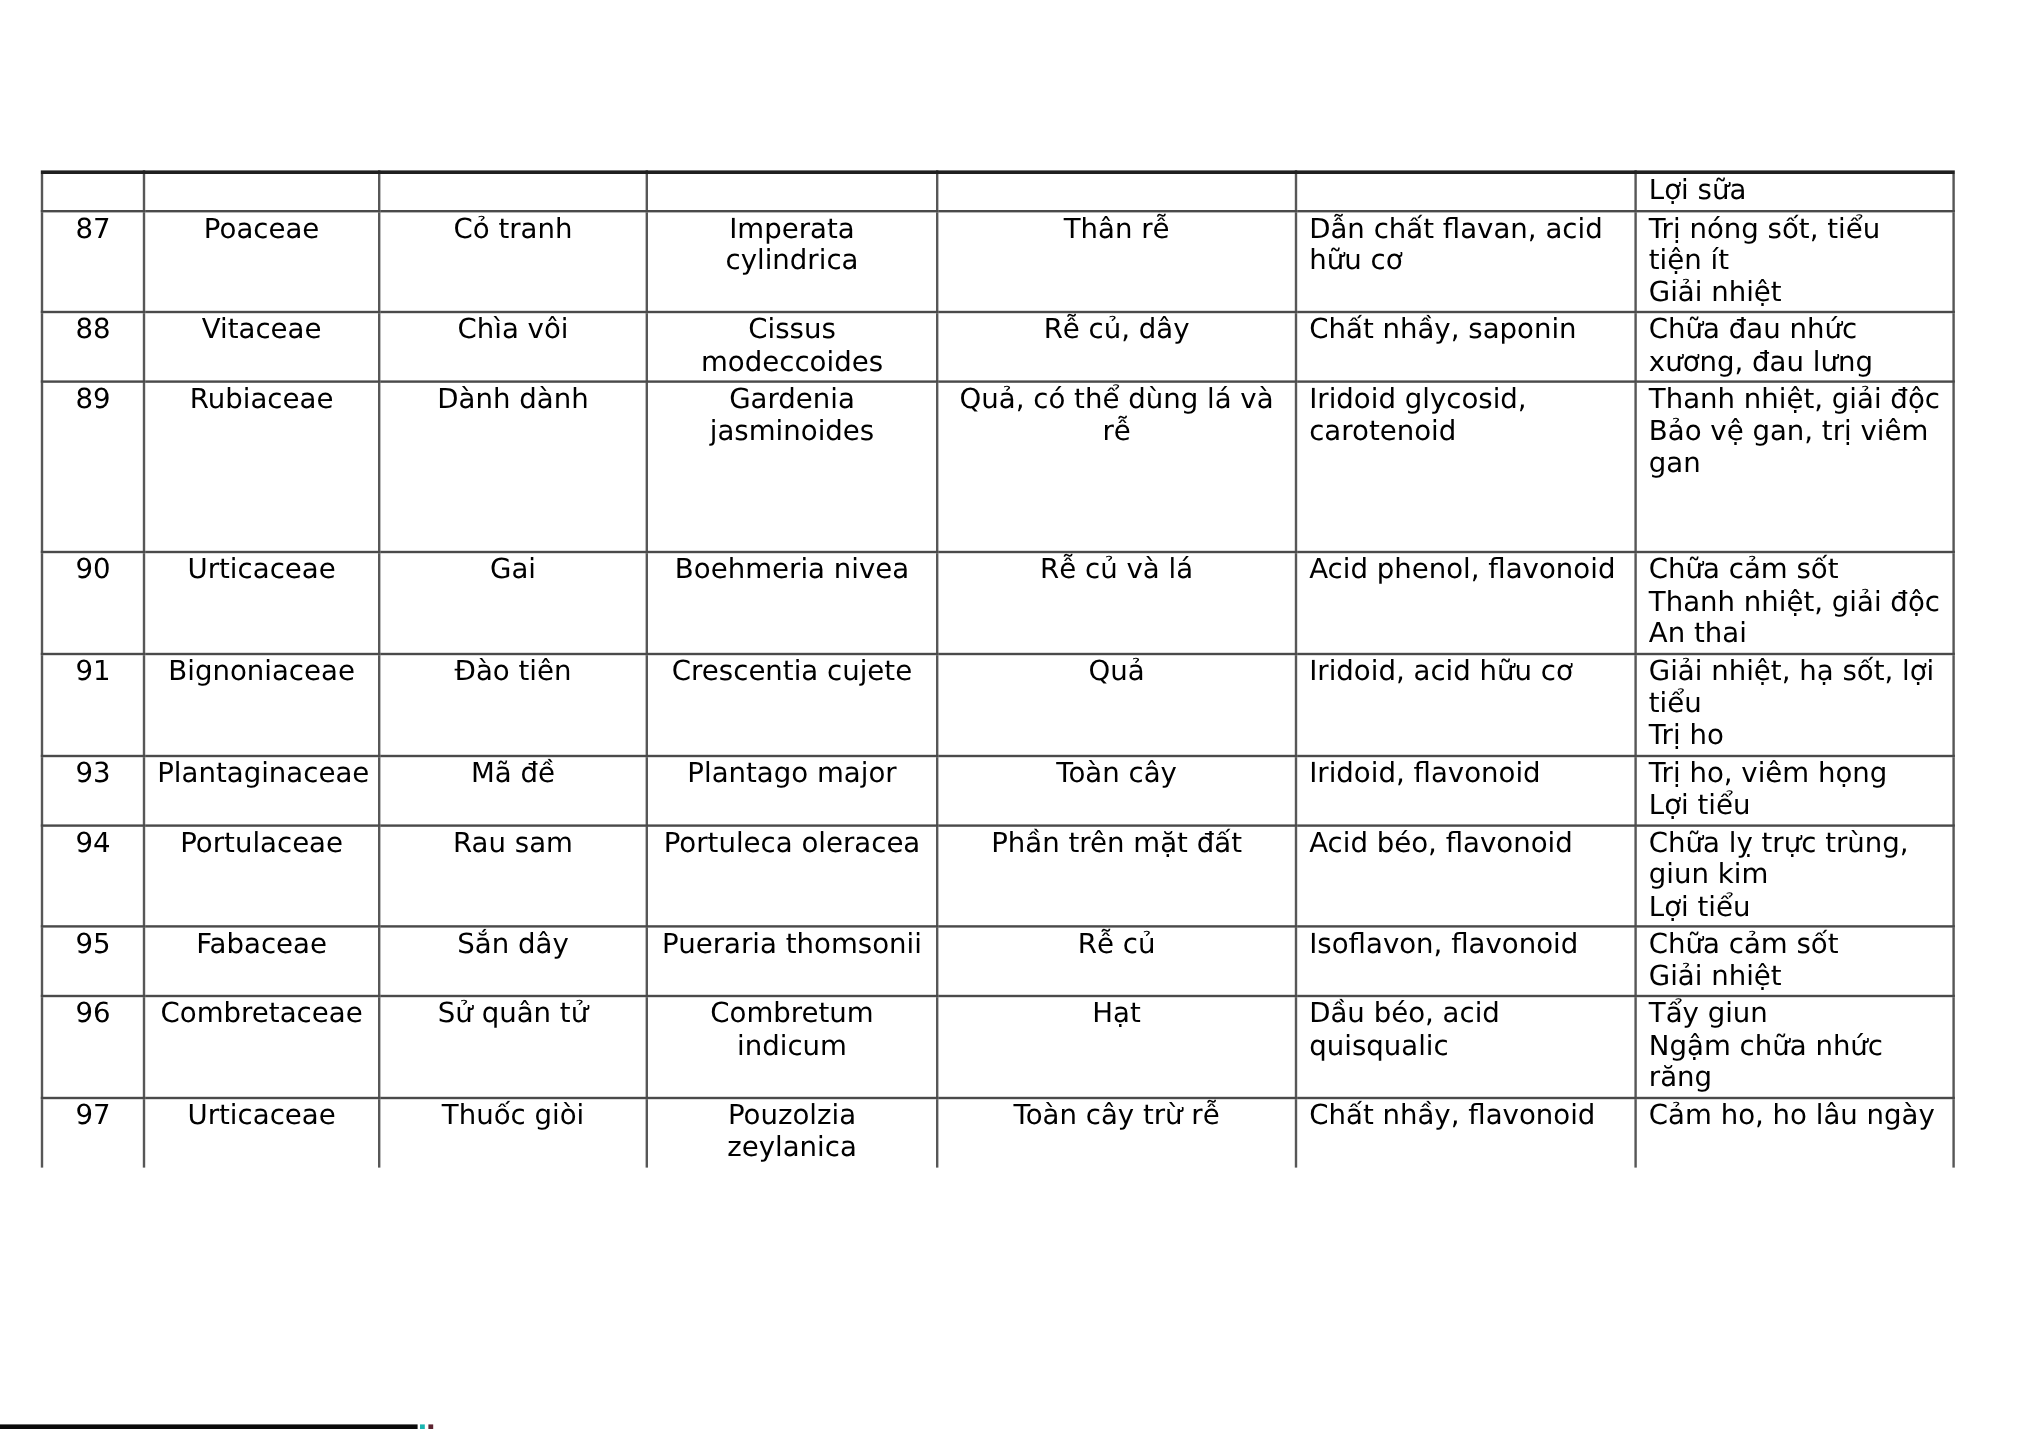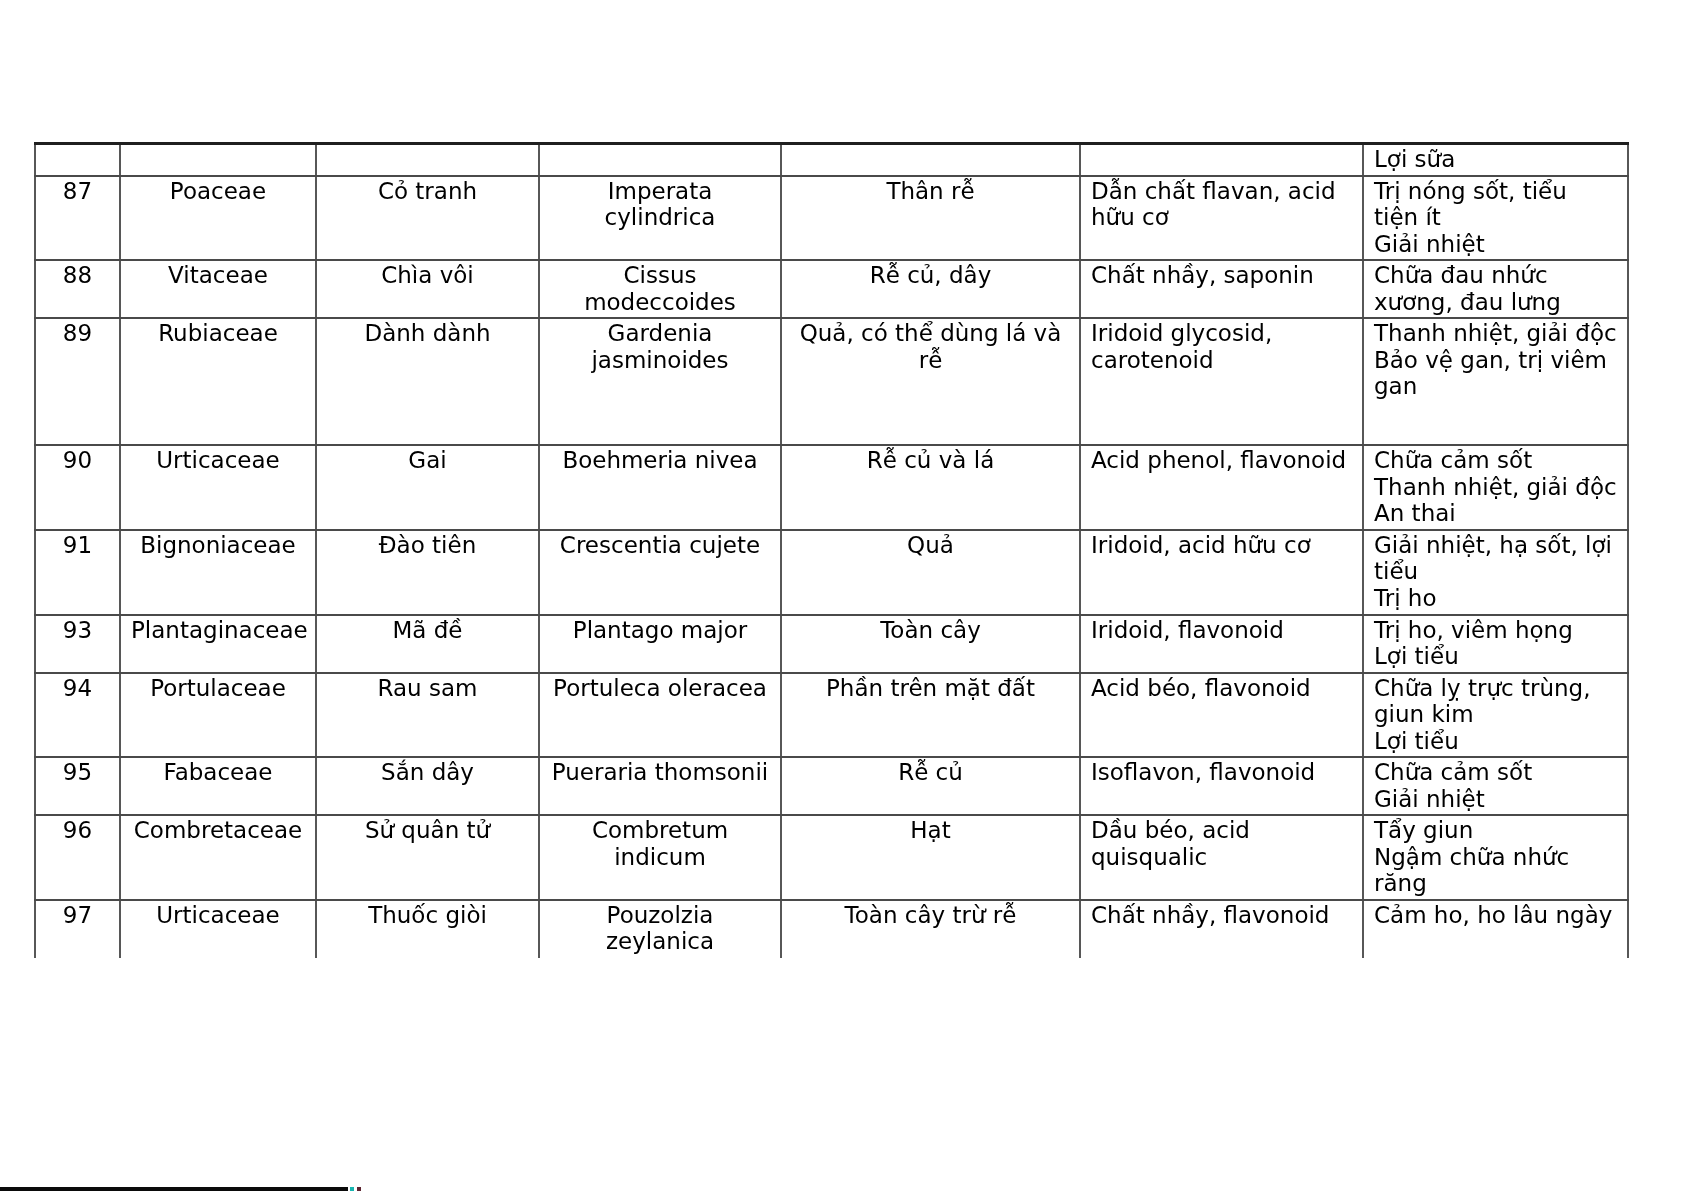--- a/index.html
+++ b/index.html
@@ -106,21 +106,21 @@
           <td class="c-vn">Chìa vôi</td>
           <td class="c-sci">Cissus modeccoides</td>
           <td class="c-parts">Rễ củ, dây</td>
           <td class="c-chem">
             <div>Chất nhầy, saponin</div>
           </td>
           <td class="c-uses">
             <div>Chữa đau nhức xương, đau lưng</div>
           </td>
         </tr>
-        <tr style="height: 127px;">
+        <tr style="height: 142px;">
           <td class="c-no">89</td>
           <td class="c-family">Rubiaceae</td>
           <td class="c-vn">Dành dành</td>
           <td class="c-sci">Gardenia jasminoides</td>
           <td class="c-parts">Quả, có thể dùng lá và rễ</td>
           <td class="c-chem">
             <div>Iridoid glycosid, carotenoid</div>
           </td>
           <td class="c-uses">
             <div>Thanh nhiệt, giải độc</div>

